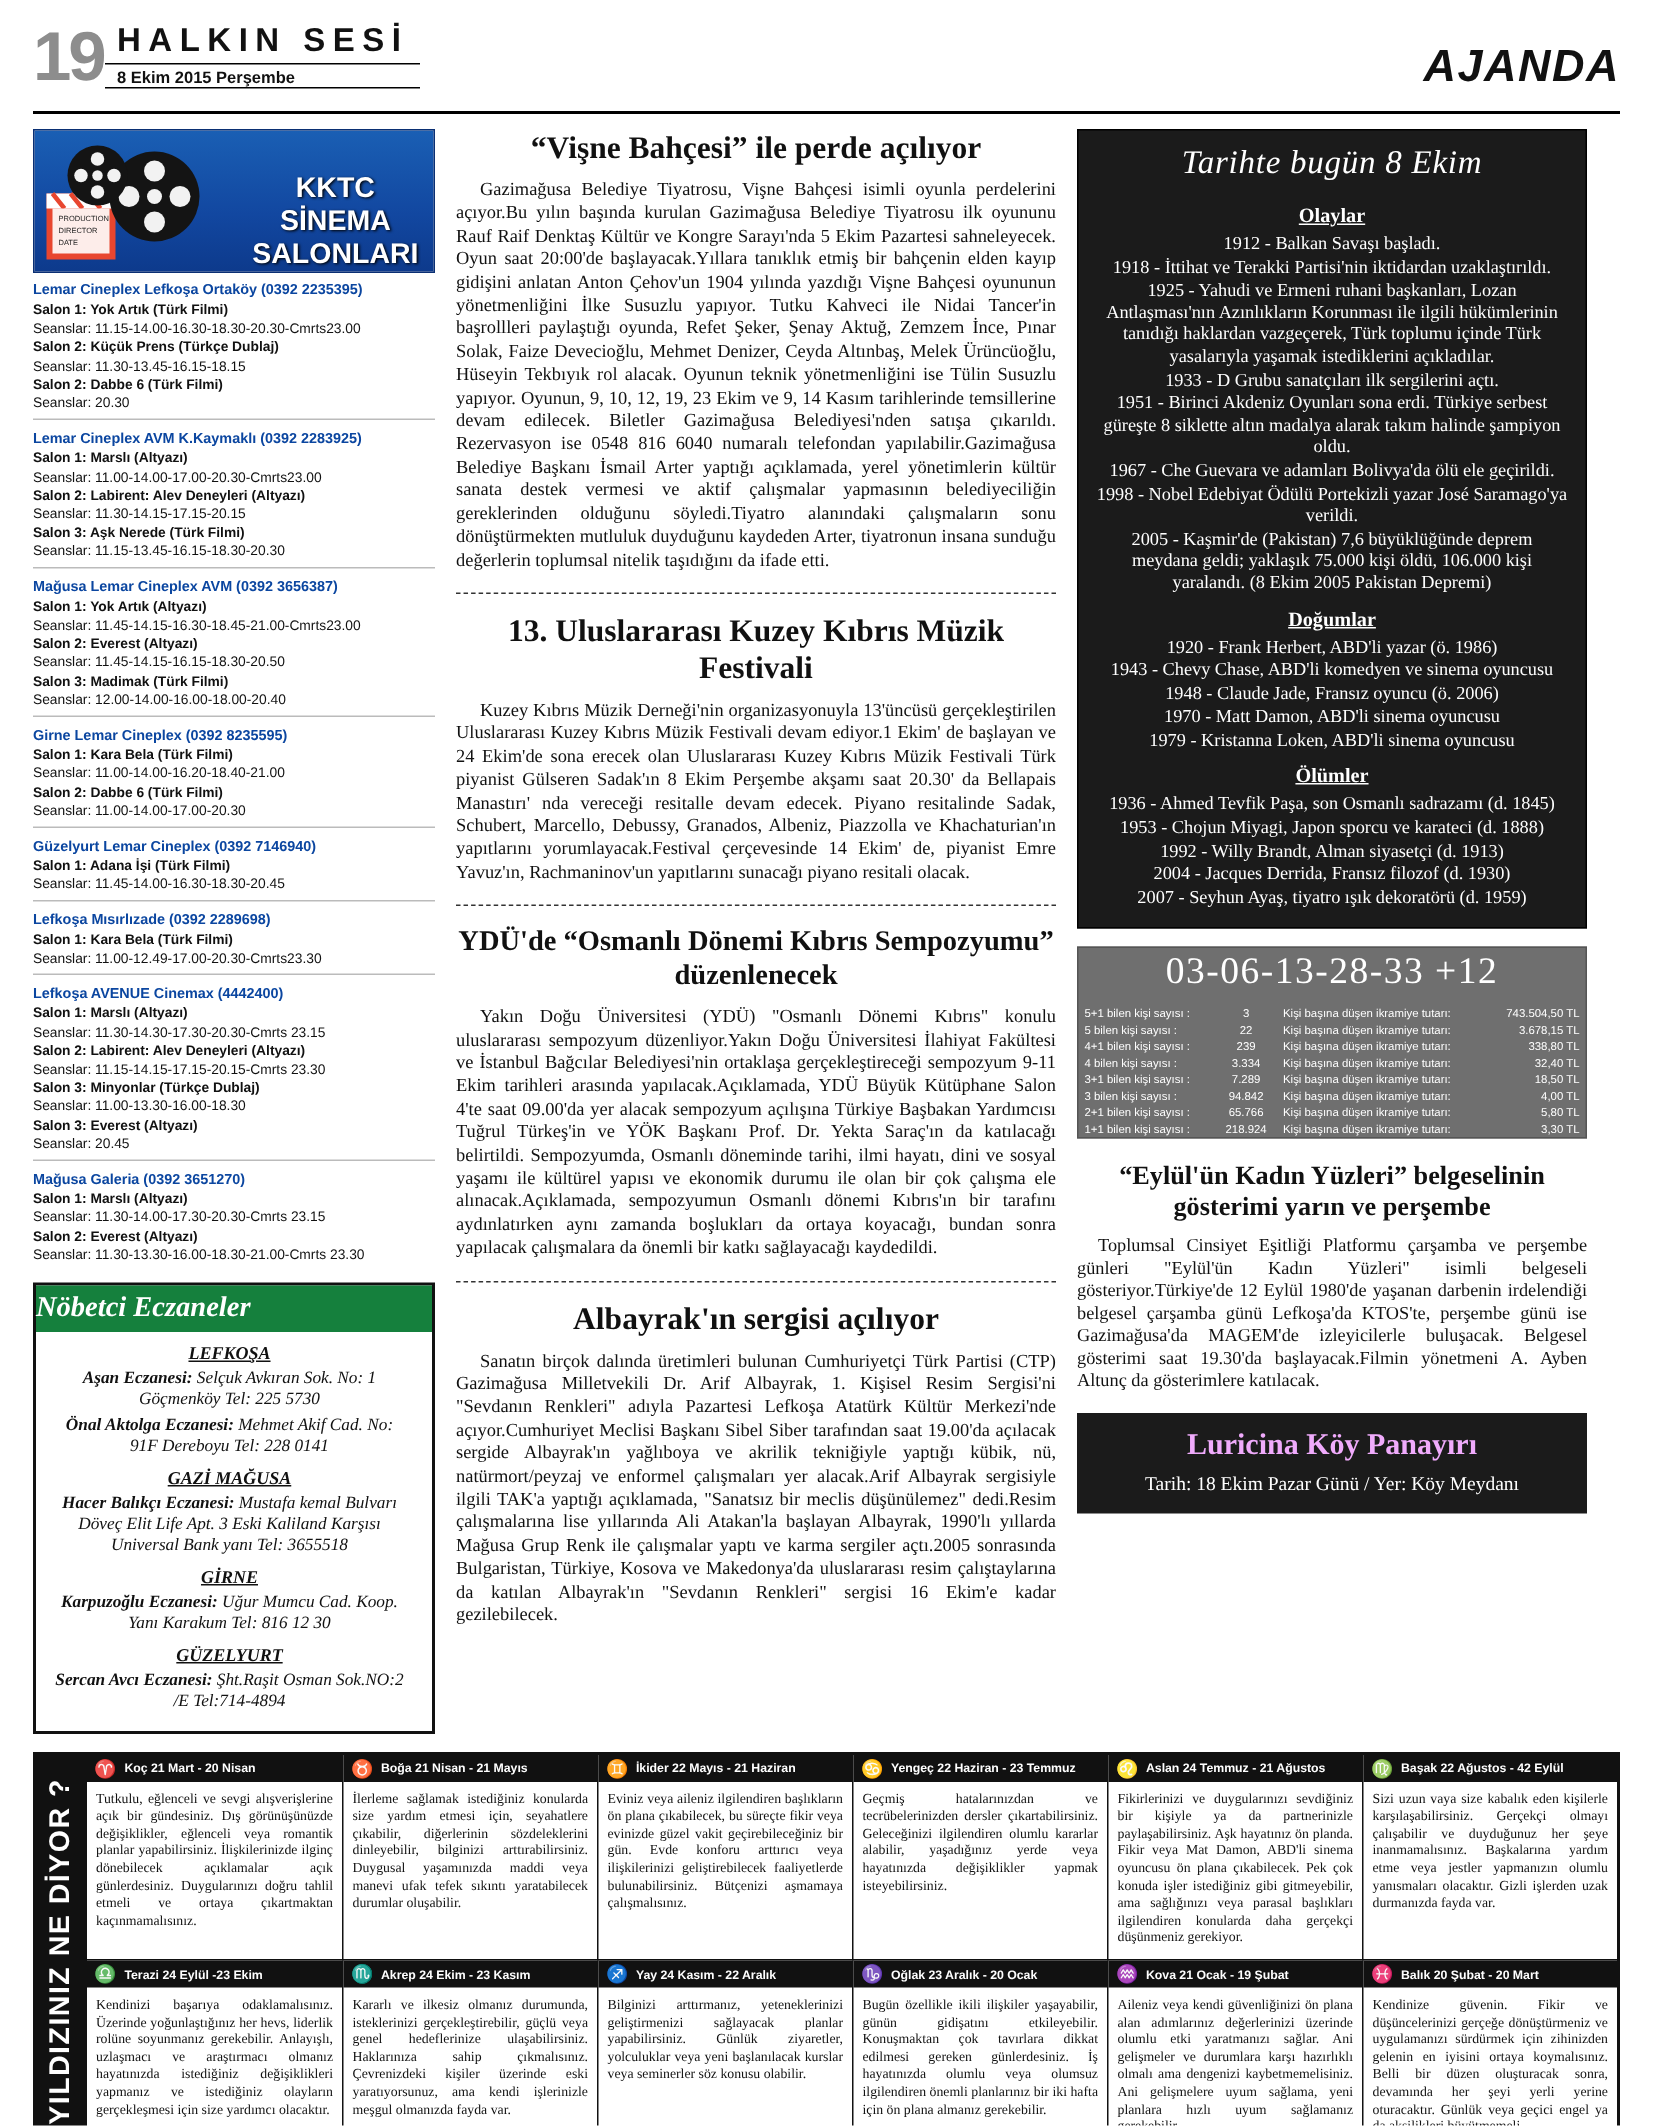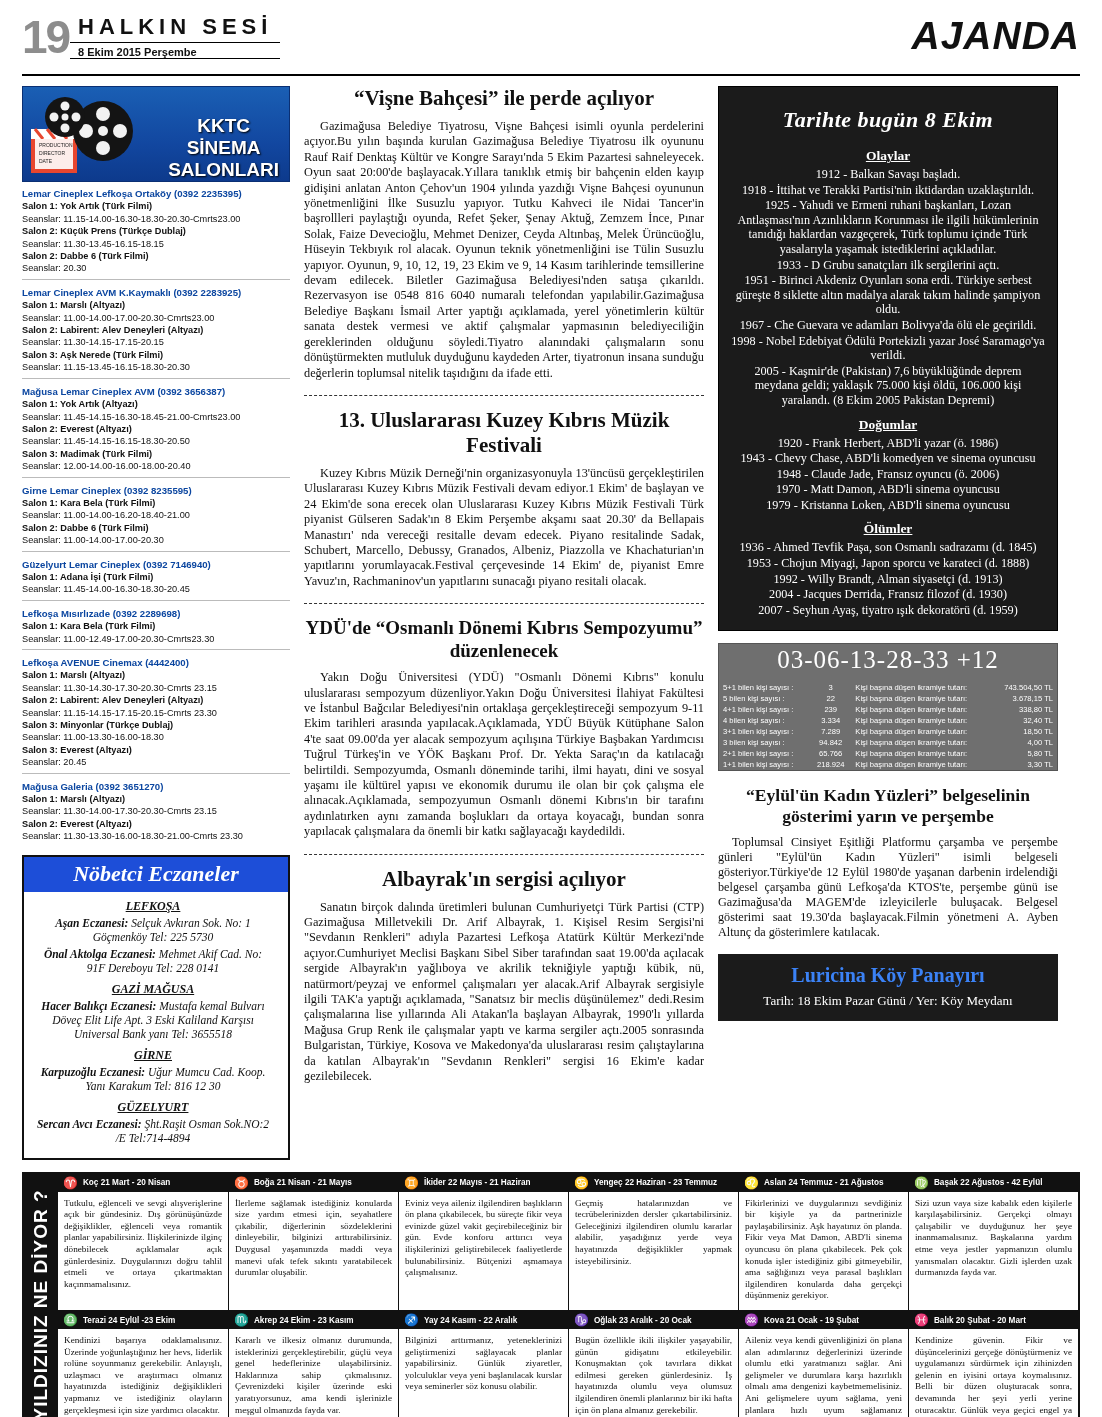--- a/index.html
+++ b/index.html
@@ -25,23 +25,23 @@
     font-family:"Liberation Sans", sans-serif;
     font-size:22px; font-weight:bold; letter-spacing:5px;
     border-bottom:1.5px solid #000; padding:0 8px 2px 8px;
   }
   .mast-date {
     font-family:"Liberation Sans", sans-serif;
     font-size:11px; font-weight:bold; padding:3px 8px 0 8px;
     border-bottom:1.5px solid #000;
   }
   .mast-right {
-    position:absolute; right:0; top:0;
+    position:absolute; right:0; top:14px;
     font-family:"Liberation Sans", sans-serif;
-    font-size:39px; font-weight:bold; font-style:italic; letter-spacing:1px;
+    font-size:30px; font-weight:bold; font-style:italic; letter-spacing:1px;
   }
   .mast-rule { border-top:2px solid #000; margin-top:4px; }
 
   
   .cols { display:flex; gap:14px; margin-top:10px; }
   .col-left { width:268px; }
   .col-mid { width:400px; }
   .col-right { width:340px; }
 
   
@@ -62,23 +62,23 @@
   .cinema-list { font-family:"Liberation Sans", sans-serif; font-size:9.2px; line-height:12.4px; margin-top:6px; }
   .cine-theater { color:#0b46a0; font-weight:bold; font-size:9.6px; margin-top:7px; }
   .cine-theater:first-child { margin-top:2px; }
   .cine-salon { font-weight:bold; color:#111; }
   .cine-seans { color:#111; }
   .cine-rule { border-top:1px solid #bbb; margin:4px 0 0 0; }
 
   
   .pharm-box { border:2px solid #111; margin-top:12px; }
   .pharm-head {
-    background:#1d4ed8; color:#fff; text-align:center;
+    background:#15803d; color:#fff; text-align:left;
     font-family:"Liberation Serif", serif; font-weight:bold; font-style:italic;
-    font-size:22px; padding:4px 0 5px 0;
+    font-size:19px; padding:4px 0 5px 0;
   }
   .pharm-body { padding:7px 16px 10px 10px; font-size:11.5px; line-height:14px; text-align:center; }
   .pharm-city { font-weight:bold; font-style:italic; text-decoration:underline; margin:7px 0 3px 0; font-size:12px; }
   .pharm-city.first { margin-top:0; }
   .pharm-item { margin-bottom:3px; }
   .pharm-item b { font-style:italic; }
   .pharm-item i { font-style:italic; }
 
   
   .art-title {
@@ -86,22 +86,22 @@
     margin:0 0 8px 0;
   }
   .art-title.sm { font-size:19px; line-height:23px; }
   .art-body { font-size:12.3px; line-height:15.4px; text-align:justify; }
   .art-body p { margin:0; text-indent:16px; }
   .dashed { border-top:1px dashed #333; margin:14px 0 12px 0; }
 
   
   .blackbox { background:#1b1b1b; color:#fff; border:1px solid #000; }
   .blackbox .bb-title {
-    text-align:center; font-weight:bold; font-style:italic; font-size:22px;
-    padding:20px 0 6px 0; letter-spacing:0.5px;
+    text-align:center; font-weight:normal; font-style:italic; font-size:22px;
+    padding:8px 0 6px 0; letter-spacing:0.5px;
   }
   .bb-inner { padding:0 12px 12px 12px; font-family:"Liberation Serif", serif; }
   .bb-sec { text-align:center; font-weight:bold; font-size:13.5px; margin:9px 0 3px 0; text-decoration:underline; }
   .bb-list { font-size:12.2px; line-height:14.6px;text-align:center; }
   .bb-list div { margin-bottom:1px; }
 
   
   .lot-box { background:#6f6f6f; color:#fff; margin-top:12px; border:1px solid #555; }
   .lot-title { text-align:center; font-weight:bold; font-style:italic; font-size:19px; padding:7px 0 4px 0; }
   .lot-nums { text-align:center; font-size:25px; font-weight:normal; letter-spacing:1px; padding:2px 0 8px 0; font-family:"Liberation Serif", serif; }
@@ -110,21 +110,21 @@
   .lot-table td.c2 { text-align:center; }
   .lot-table td.c4 { text-align:right; }
 
   
   .bel-title { text-align:center; font-weight:bold; font-size:17.5px; line-height:21px; margin:14px 0 8px 0; }
   .bel-body { font-size:12.2px; line-height:15px; text-align:justify; }
   .bel-body p { margin:0; text-indent:14px; }
 
   
   .pan-box { background:#1b1b1b; color:#fff; margin-top:14px; padding:10px 8px 12px 8px; text-align:center; }
-  .pan-title { font-weight:bold; font-size:20px; color:#3b82f6; margin-bottom:6px; }
+  .pan-title { font-weight:bold; font-size:20px; color:#f0abfc; margin-bottom:6px; }
   .pan-sub { font-size:13px; }
 
   
   .horo-wrap { display:flex; margin-top:12px; border:2px solid #111; }
   .horo-side {
     width:34px; background:#111; color:#fff; position:relative;
   }
   .horo-side span {
     position:absolute; left:50%; top:50%;
     transform:translate(-50%,-50%) rotate(-90deg);

